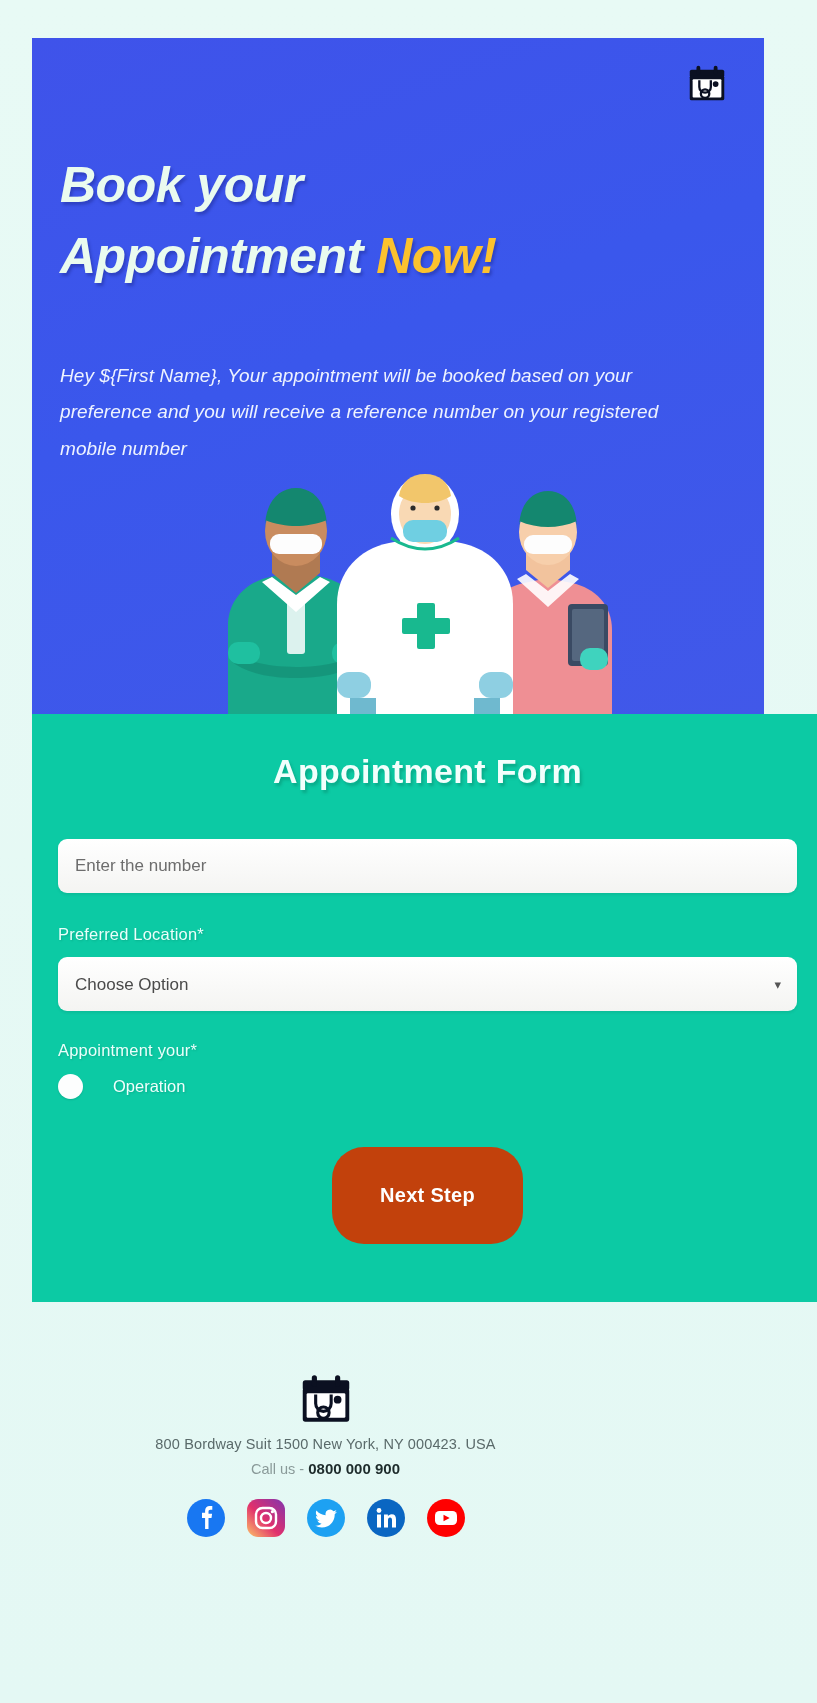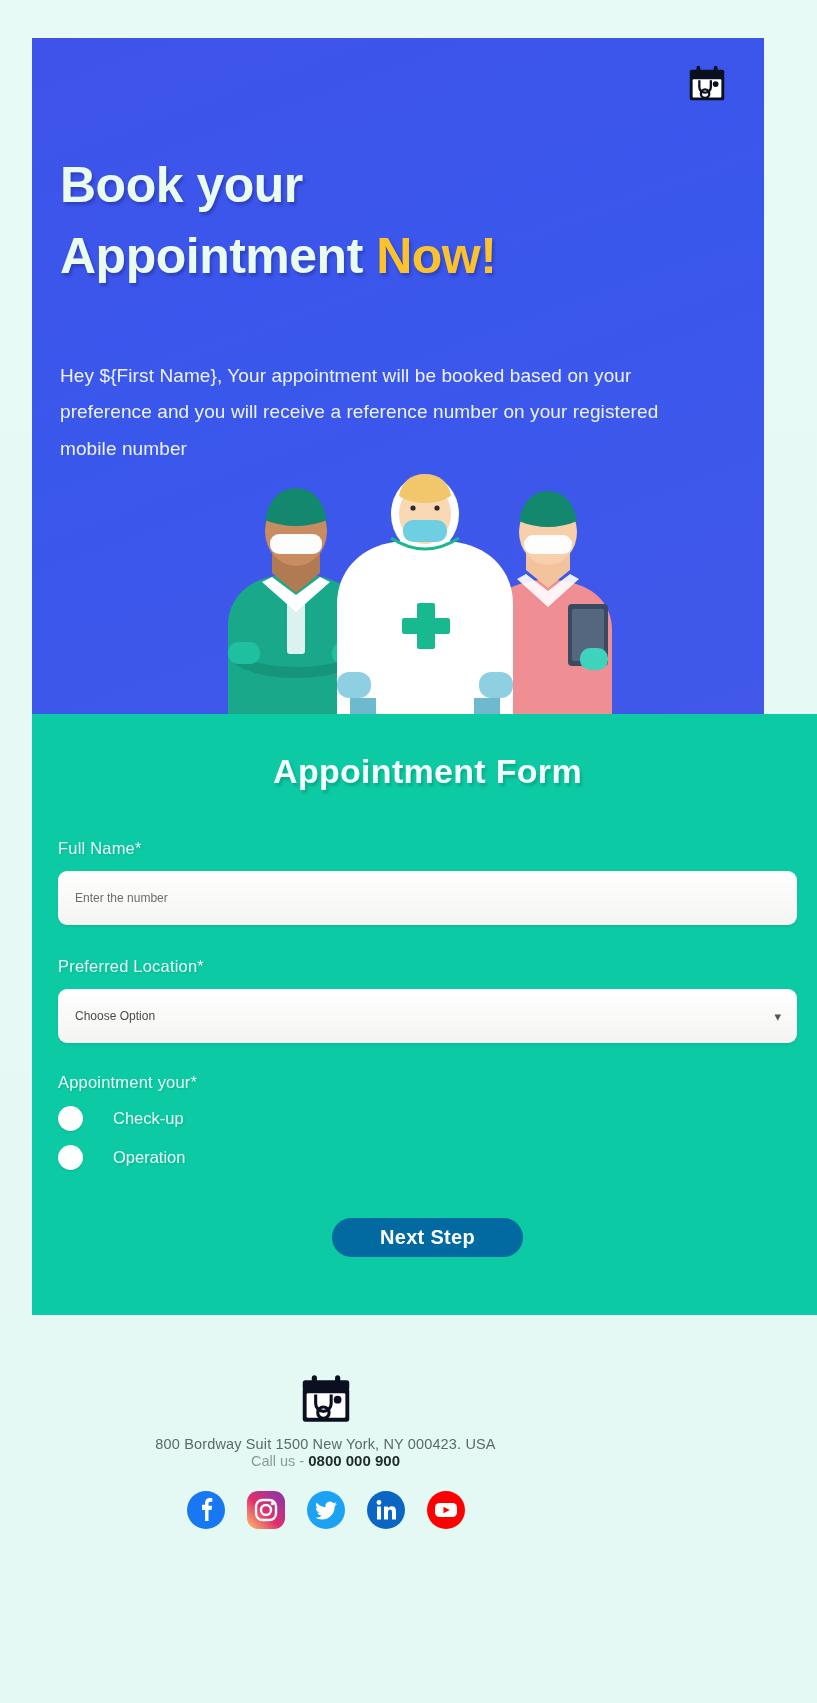--- a/index.html
+++ b/index.html
@@ -24,20 +24,21 @@
     background: #3d55e8;
   }
 
   
   .hero {
     position: relative;
     width: 732px;
     height: 676px;
     background: linear-gradient(160deg,#3f53ea 0%,#3a57ec 45%,#4158e9 100%);
     overflow: hidden;
+    font-style: italic;
   }
   .hero-logo {
     position: absolute;
     right: 34px;
     top: 24px;
     width: 46px;
     height: 46px;
   }
   .hero h1 {
     position: absolute;
@@ -88,21 +89,21 @@
     letter-spacing: .2px;
     text-shadow: 1px 1px 2px rgba(0,90,70,.22);
   }
   .text-input, .select-input {
     display: block;
     width: 100%;
     height: 54px;
     border: none;
     border-radius: 9px;
     background: linear-gradient(180deg,#ffffff 0%,#f4f4f2 100%);
-    font-size: 12px;
+    font-size: 17px;
     font-family: "Liberation Sans", sans-serif;
     color: #4a4a4a;
     padding: 0 17px;
     box-shadow: 0 2px 3px rgba(0,0,0,.07);
     outline: none;
   }
   .text-input::placeholder { color: #6d6d6d; }
   .select-wrap { position: relative; }
   .select-input {
     appearance: none;
@@ -130,44 +131,44 @@
   }
   .radio-label {
     margin-left: 30px;
     font-size: 16.5px;
     color: #effffc;
     text-shadow: 1px 1px 2px rgba(0,90,70,.22);
   }
   .btn-wrap { text-align: center; margin-top: 48px; }
   .next-btn {
     display: inline-block;
-    background: #0369a1;
+    background: #c2410c;
     color: #ffffff;
     font-size: 20px;
     font-weight: bold;
     font-family: "Liberation Sans", sans-serif;
     border: none;
     border-radius: 32px;
-    padding: 8px 48px;
+    padding: 37px 48px;
     cursor: pointer;
     letter-spacing: .3px;
   }
 
   
   .footer {
     position: absolute;
     left: 0;
     top: 1340px;
     width: 651px;
     text-align: center;
     padding-top: 30px;
   }
   .footer-logo { margin: 0 auto 22px auto; width: 62px; height: 62px; }
   .addr { font-size: 14.5px; color: #5a6a6a; letter-spacing: .15px; }
-  .callus { font-size: 14.5px; color: #8a9a99; margin-top: 0; }
+  .callus { font-size: 14.5px; color: #8a9a99; margin-top: 8px; }
   .callus b { color: #1d2b2b; font-size: 15px; }
   .socials { margin-top: 22px; display: flex; justify-content: center; gap: 22px; }
   .soc { width: 38px; height: 38px; border-radius: 50%; display: block; }
 </style>
 </head>
 <body>
 
 <div class="page">
   <div class="card">
 
@@ -238,41 +239,36 @@
           <rect x="447" y="236" width="34" height="26" rx="12" fill="#8ecfe2"></rect>
           <path d="M318 262 h26 v16 h-26 z" fill="#6fb9cf"></path>
           <path d="M442 262 h26 v16 h-26 z" fill="#6fb9cf"></path>
         </g>
       </svg>
     </div>
 
     <div class="form-sec">
       <div class="form-title">Appointment Form</div>
 
-      <div class="field-label">Full Name*</div>
       <input class="text-input" type="text" placeholder="Enter the number" style="">
 
       <div class="gap-a"></div>
 
       <div class="field-label">Preferred Location*</div>
       <div class="select-wrap">
         <select class="select-input">
           <option>Choose Option</option>
         </select>
         <span class="sel-arrow">▾</span>
       </div>
 
       <div class="gap-b"></div>
 
       <div class="field-label">Appointment your*</div>
 
-      <div class="radio-row">
-        <span class="radio-dot"></span>
-        <span class="radio-label">Check-up</span>
-      </div>
 
       <div class="radio-row">
         <span class="radio-dot"></span>
         <span class="radio-label">Operation</span>
       </div>
 
       <div class="btn-wrap">
         <button class="next-btn">Next Step</button>
       </div>
     </div>

